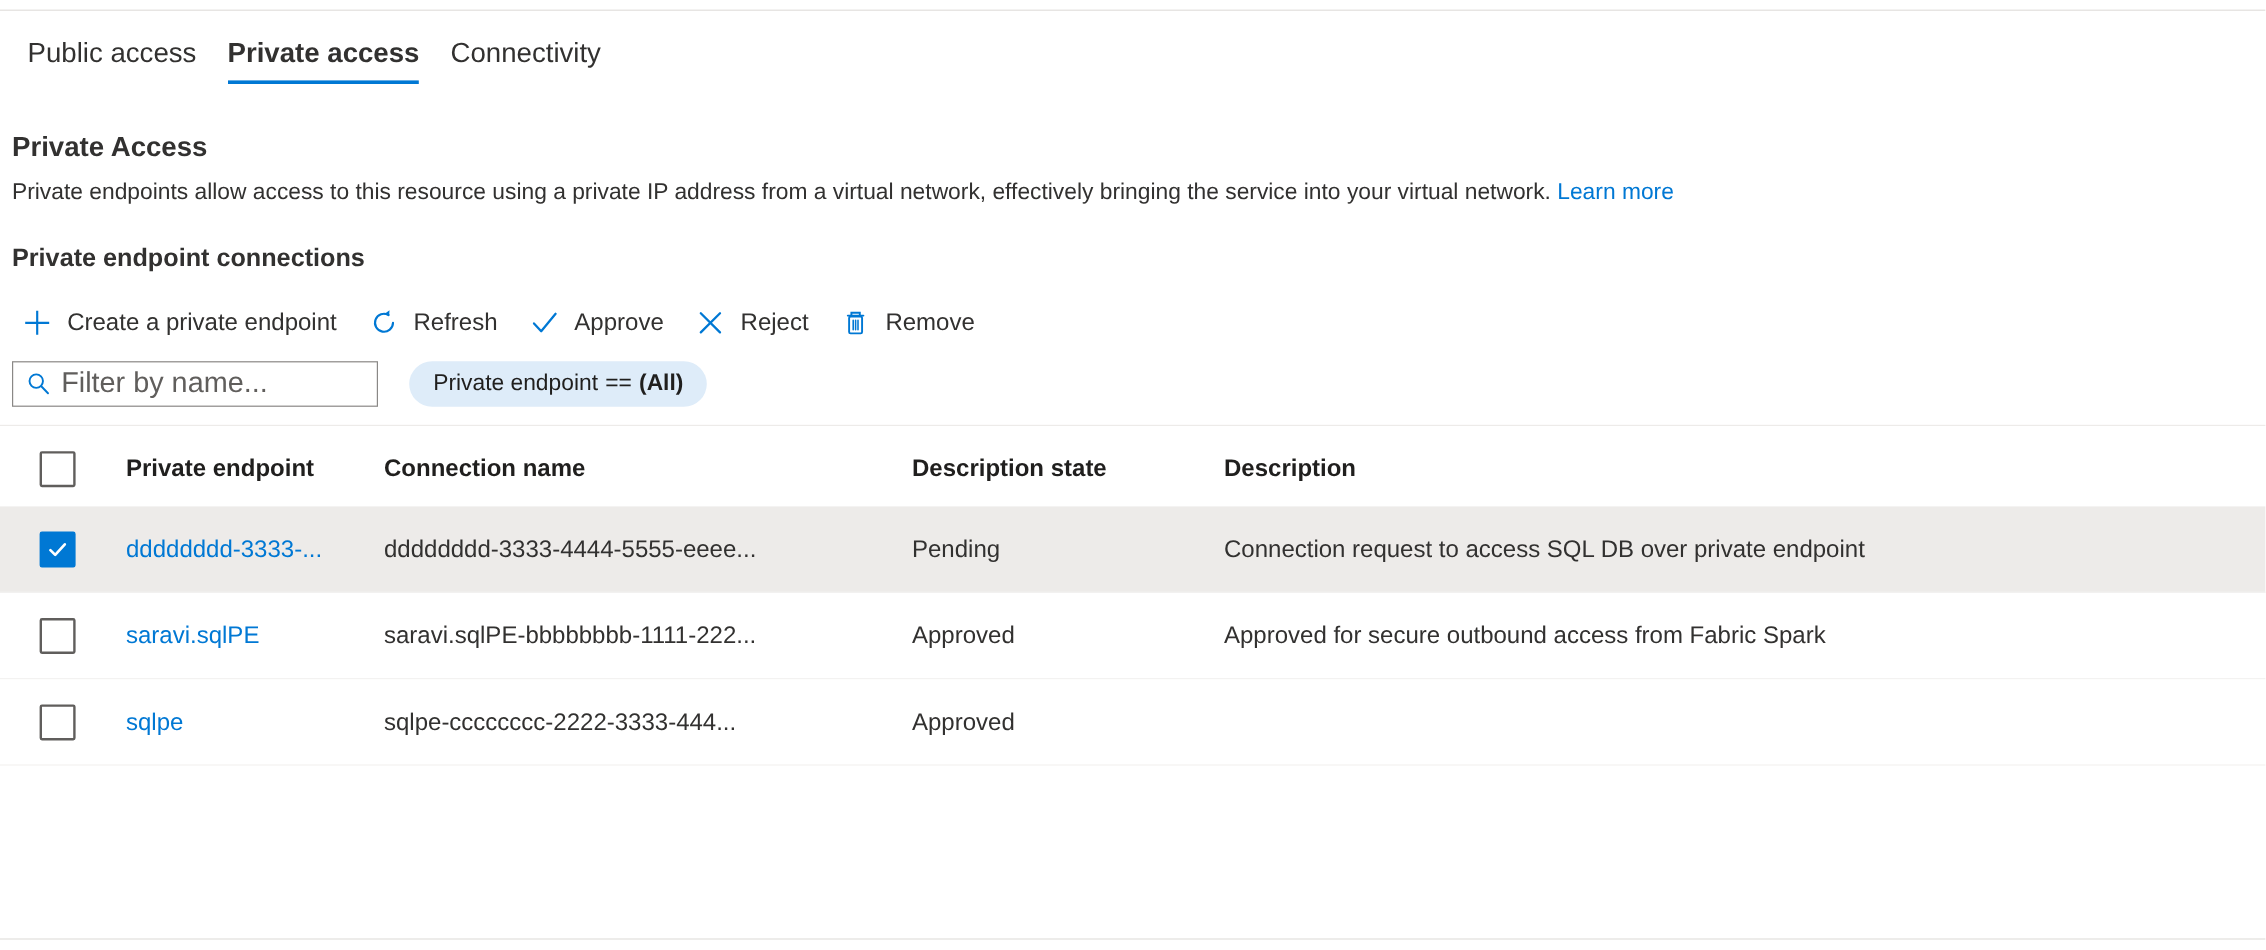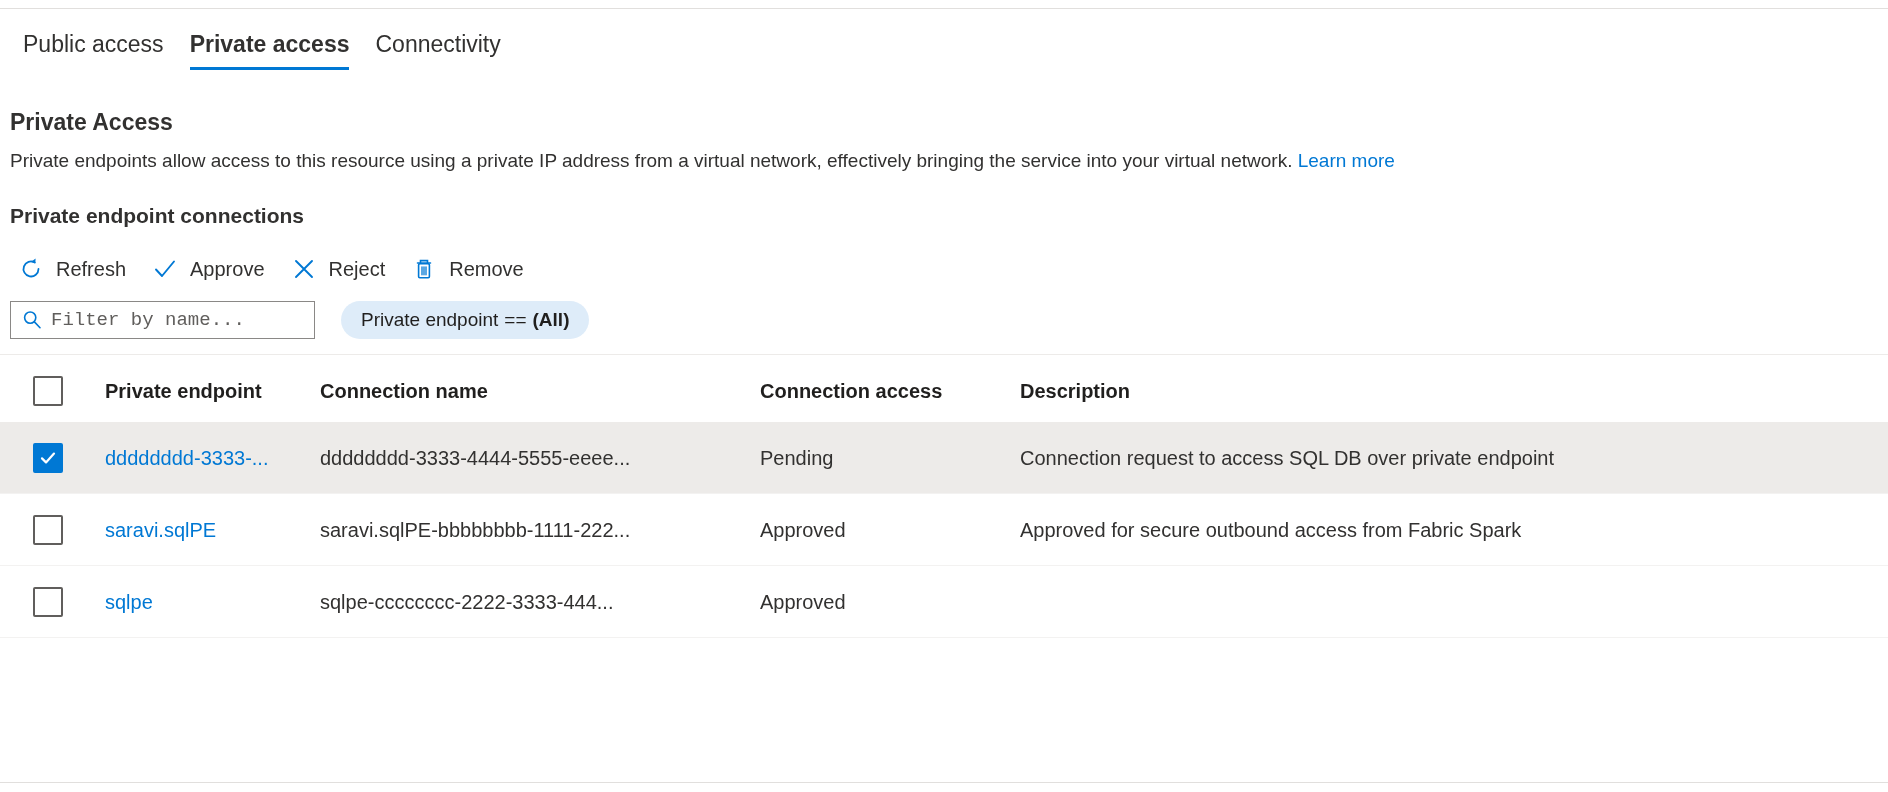--- a/index.html
+++ b/index.html
@@ -159,22 +159,22 @@
     display: inline-flex;
     align-items: center;
     justify-content: center;
     margin-right: 6px;
     flex: none;
   }
   .searchbox input {
     border: none;
     outline: none;
     background: transparent;
-    font-family: Liberation Mono, monospace;
-    font-size: 19px;
+    font-family: Liberation Sans, sans-serif;
+    font-size: 24px;
     color: #8b5cf6;
     width: 240px;
     padding: 0;
   }
   .searchbox input::placeholder {
     color: #605e5c;
     opacity: 1;
   }
   .filter-pill {
     margin-left: 26px;
@@ -333,20 +333,28 @@
 
   <div class="description">
     <span>Private endpoints allow access to this resource using a private IP address from a virtual network, effectively bringing the service into your virtual network.</span>
     <a class="learn-more" href="#">Learn more</a>
   </div>
 
   <div class="subsection-title">Private endpoint connections</div>
 
   <div class="commandbar">
 
+    <button class="cmd">
+      <span class="ico">
+        <svg width="26" height="26" viewBox="0 0 26 26" aria-hidden="true">
+          <path d="M13 3 L13 23 M3 13 L23 13" stroke="#0078d4" stroke-width="1.8" fill="none"></path>
+        </svg>
+      </span>
+      <span class="lbl">Create a private endpoint</span>
+    </button>
 
     <button class="cmd">
       <span class="ico">
         <svg width="26" height="26" viewBox="0 0 26 26" aria-hidden="true">
           <path d="M20.5 13 A7.5 7.5 0 1 1 16.8 6.5" stroke="#0078d4" stroke-width="1.8" fill="none" stroke-linecap="round"></path>
           <path d="M17.6 2.6 L17.3 7.2 L12.8 6.1 Z" fill="#0078d4"></path>
         </svg>
       </span>
       <span class="lbl">Refresh</span>
     </button>
@@ -405,21 +413,21 @@
   <div class="table">
 
     <div class="row header">
       <div class="cell-check">
         <span class="cbx">
           
         </span>
       </div>
       <div class="cell-ep">Private endpoint</div>
       <div class="cell-name">Connection name</div>
-      <div class="cell-state">Connection access</div>
+      <div class="cell-state">Description state</div>
       <div class="cell-desc">Description</div>
     </div>
 
     <div class="row data selected">
       <div class="cell-check">
         <span class="cbx checked">
           <svg class="tick" width="18" height="18" viewBox="0 0 18 18" aria-hidden="true">
             <path d="M3 9.4 L7 13.4 L15 4.6" stroke="#ffffff" stroke-width="2.2" fill="none" stroke-linecap="round" stroke-linejoin="round"></path>
           </svg>
         </span>

